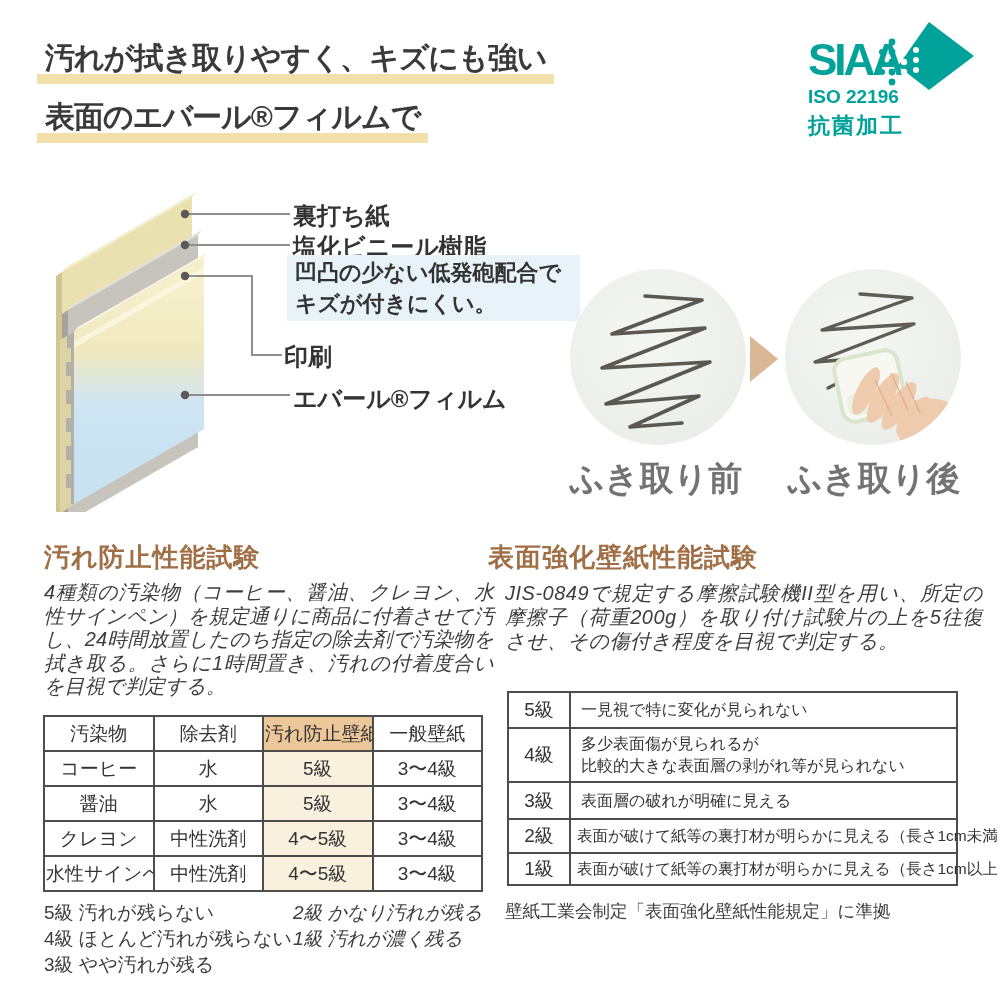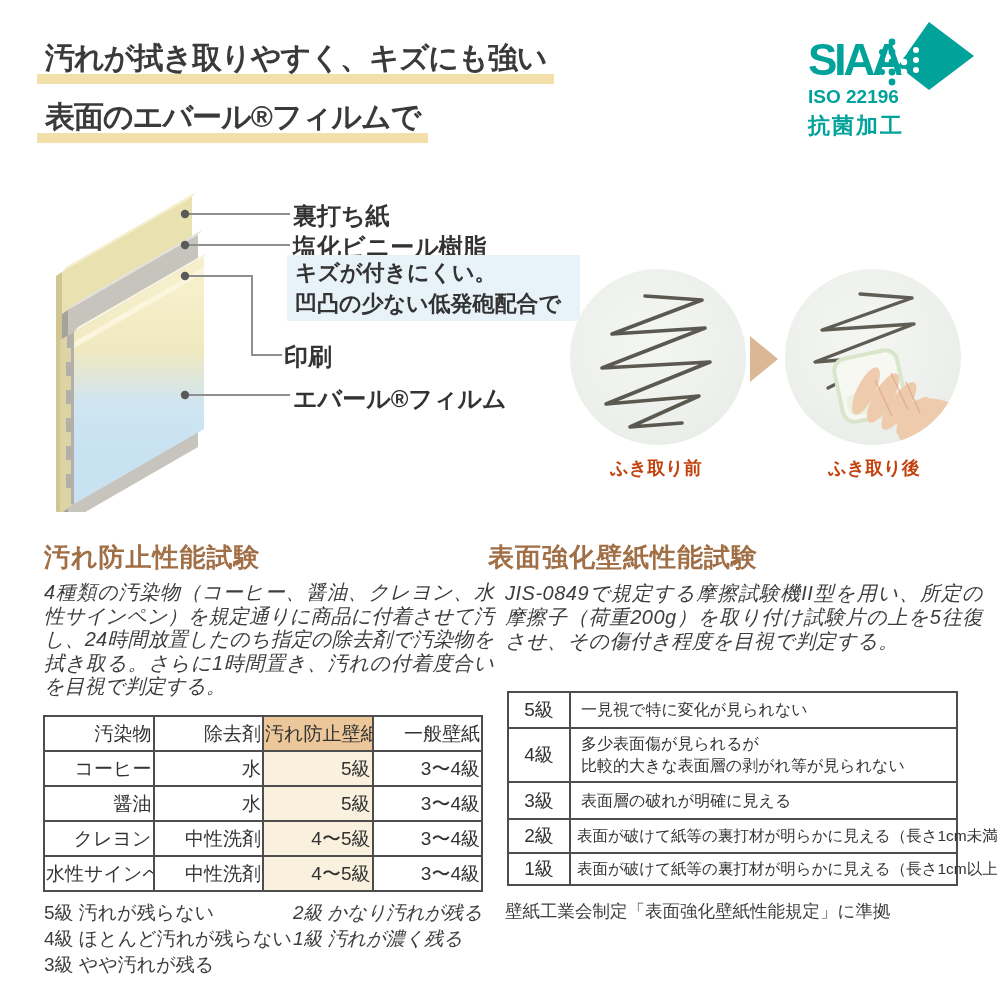--- a/index.html
+++ b/index.html
@@ -28,30 +28,30 @@
   
   .layer-label { font-size:24px; font-weight:600; color:#333; white-space:nowrap; }
   .layer-note {
     left:287px; top:255px; width:293px; box-sizing:border-box;
     background:#e7f3f9; color:#333;
     font-size:22px; font-weight:600; line-height:31px; padding:2px 8px;
     white-space:nowrap;
   }
 
   
-  .wipe-label { font-size:18px; font-weight:800; color:#c2410c; transform:translateX(-50%); white-space:nowrap; }
+  .wipe-label { font-size:34px; font-weight:800; color:#737373; transform:translateX(-50%); white-space:nowrap; }
 
   
   .sec-heading { font-size:26px; font-weight:700; color:#a06f45; letter-spacing:1px; white-space:nowrap; }
   .sec-desc { font-size:20px; color:#3d3d3d; line-height:23.5px; text-align:justify;font-style:italic; }
 
   
   table.t1 { border-collapse:collapse; table-layout:fixed; width:440px; }
   table.t1 td {
-    border:2px solid #4d4d4d; text-align:right; vertical-align:middle;
+    border:2px solid #4d4d4d; text-align:center; vertical-align:middle;
     font-size:19px; color:#333; height:33px; padding:0 1px; overflow:hidden; white-space:nowrap;
   }
   table.t1 td.tan { background:#ecc79a; }
   table.t1 td.cream { background:#f9f0dd; }
 
   
   .legend { font-size:19px; color:#3d3d3d; line-height:26px; white-space:nowrap; }
 
   
   table.t2 { border-collapse:collapse; table-layout:fixed; width:451px; }
@@ -137,22 +137,22 @@
       <circle cx="145" cy="32" r="4.2"></circle>
       <circle cx="145" cy="63" r="4.2"></circle>
       <circle cx="145" cy="94" r="4.2"></circle>
       <circle cx="145" cy="213" r="4.2"></circle>
     </g>
   </svg>
 
   <div class="abs layer-label" style="left:293px; top:200px;">裏打ち紙</div>
   <div class="abs layer-label" style="left:293px; top:231px;">塩化ビニール樹脂</div>
   <div class="abs layer-note">
+    <div>凹凸の少ない低発砲配合で</div>
     <div>キズが付きにくい。</div>
-    <div>凹凸の少ない低発砲配合で</div>
   </div>
   <div class="abs layer-label" style="left:284px; top:341px;">印刷</div>
   <div class="abs layer-label" style="left:293px; top:383px;">エバール®フィルム</div>
 
   <svg class="abs" style="left:560px; top:258px;" width="410" height="196" viewBox="0 0 410 196">
     <defs>
       <radialGradient id="circGrad" cx="0.45" cy="0.4" r="0.75">
         <stop offset="0" stop-color="#f4f6f2"></stop>
         <stop offset="1" stop-color="#e8ece7"></stop>
       </radialGradient>

